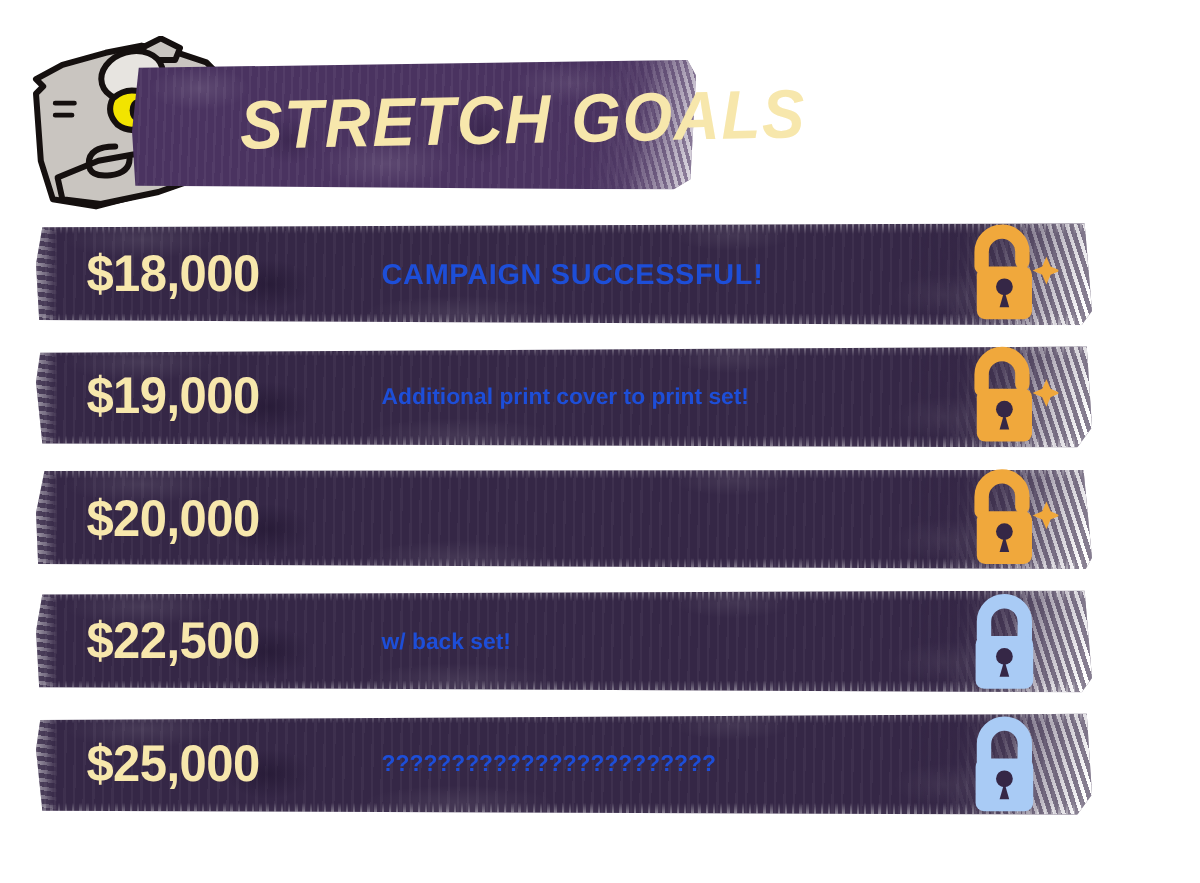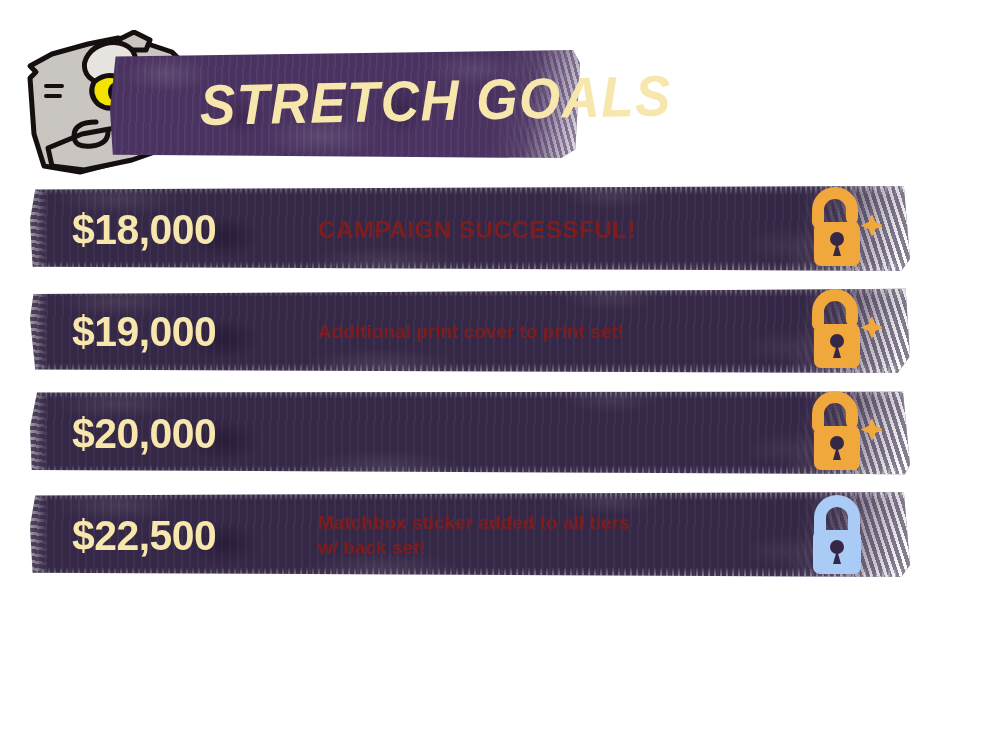--- a/index.html
+++ b/index.html
@@ -162,21 +162,21 @@
     white-space: nowrap;
     z-index: 3;
   }
 
   .desc {
     position: absolute;
     left: 318px;
     top: 50%;
     transform: translateY(-50%);
     width: 430px;
-    color: #7f1d1d;
+    color: #1d4ed8;
     font-size: 19px;
     font-weight: bold;
     line-height: 25px;
     z-index: 3;
   }
   .desc.caps {
     font-size: 24px;
     letter-spacing: .6px;
   }
   .desc .line { display: block; }
@@ -300,27 +300,47 @@
   <div class="goal-row">
     <div class="bar shape-a">
       <div class="grain"></div>
       <div class="edge-top"></div>
       <div class="edge-bottom"></div>
       <div class="edge-left"></div>
       <div class="edge-right"></div>
     </div>
     <div class="amount">$22,500</div>
     <div class="desc">
-      <span class="line">Matchbox sticker added to all tiers</span>
       <span class="line">w/ back set!</span>
     </div>
     <div class="lock-wrap">
       <svg viewBox="0 0 90 86" width="90" height="86" aria-hidden="true">
         <path d="M28 40 L28 26 a17 17 0 0 1 34 0 l0 14" fill="none" stroke="#a9cbf5" stroke-width="12" stroke-linecap="round"></path>
         <rect x="21" y="38" width="48" height="44" rx="7" fill="#a9cbf5"></rect>
         <circle cx="45" cy="55" r="7" fill="#352746"></circle>
         <path d="M45 58 l-4 14 h8 z" fill="#352746"></path>
       </svg>
     </div>
   </div>
 
+  <div class="goal-row">
+    <div class="bar shape-b">
+      <div class="grain"></div>
+      <div class="edge-top"></div>
+      <div class="edge-bottom"></div>
+      <div class="edge-left"></div>
+      <div class="edge-right"></div>
+    </div>
+    <div class="amount">$25,000</div>
+    <div class="desc">
+      <span class="line">????????????????????????</span>
+    </div>
+    <div class="lock-wrap">
+      <svg viewBox="0 0 90 86" width="90" height="86" aria-hidden="true">
+        <path d="M28 40 L28 26 a17 17 0 0 1 34 0 l0 14" fill="none" stroke="#a9cbf5" stroke-width="12" stroke-linecap="round"></path>
+        <rect x="21" y="38" width="48" height="44" rx="7" fill="#a9cbf5"></rect>
+        <circle cx="45" cy="55" r="7" fill="#352746"></circle>
+        <path d="M45 58 l-4 14 h8 z" fill="#352746"></path>
+      </svg>
+    </div>
+  </div>
 
 </div>
 
 </body></html>

